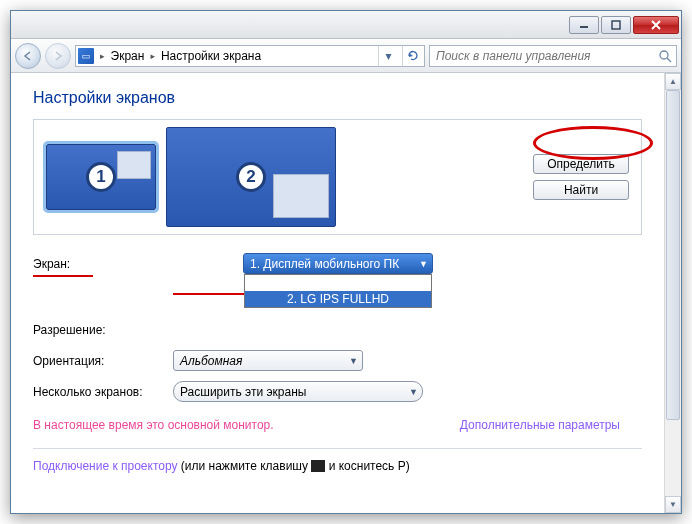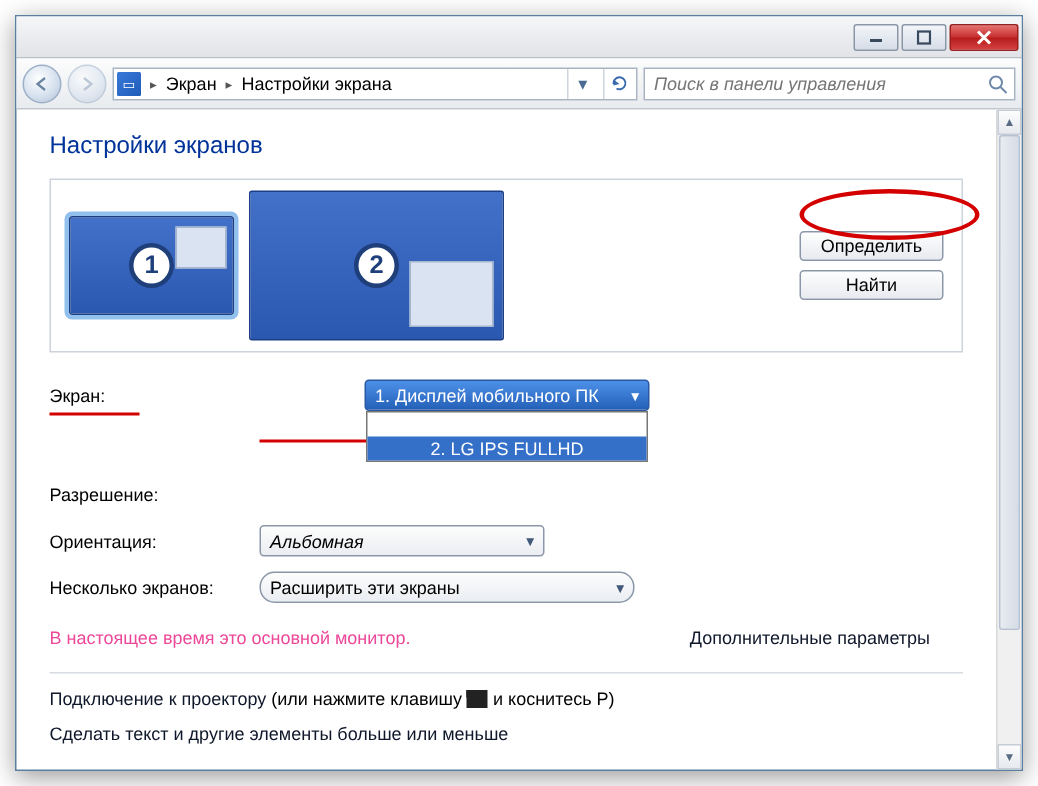--- a/index.html
+++ b/index.html
@@ -224,21 +224,21 @@
   }
   .dd-item { padding: 1px 6px; cursor:pointer; }
   .dd-item.hl { background:#3470c8; color:#fff; }
   .underline-red {
     position:absolute; height:2px; background:#d40000; bottom:-3px; left:0;
   }
   .underline-red.u1 { width: 60px; }
   .underline-red.u2 { left:140px; width:190px; top:40px; }
   .divider { border-top:1px solid #d7dce3; margin:16px 0 6px 0; }
   .note { color:#ec4899; }
-  a.link { color:#0f172a; text-decoration:none; cursor:pointer; }
+  a.link { color:#8b5cf6; text-decoration:none; cursor:pointer; }
   .bottom-links { margin-top:4px; line-height:1.9; }
   .key-icon {
     display:inline-block; width:14px; height:12px;
     background:#222; position:relative; top:2px;
   }
   .key-icon::before, .key-icon::after {
     content:""; position:absolute; background:#222; width:6px; height:5px;
   }
   .adv { position:absolute; right:22px; }
 </style>
@@ -362,23 +362,20 @@
         <span class="note">В настоящее время это основной монитор.</span>
         <a class="link adv">Дополнительные параметры</a>
       </div>
 
       <div class="divider"></div>
 
       <div class="bottom-links">
         <div>
           <a class="link">Подключение к проектору</a><span> (или нажмите клавишу </span><span class="key-icon"></span><span> и коснитесь P)</span>
         </div>
-        <div>
-          <a class="link">Сделать текст и другие элементы больше или меньше</a>
-        </div>
       </div>
     </div>
 
     <div class="scrollbar">
       <div class="sb-btn">▲</div>
       <div class="sb-thumb"></div>
       <div class="sb-btn" style="position:absolute;bottom:0;left:0;right:0">▼</div>
     </div>
   </div>
 

